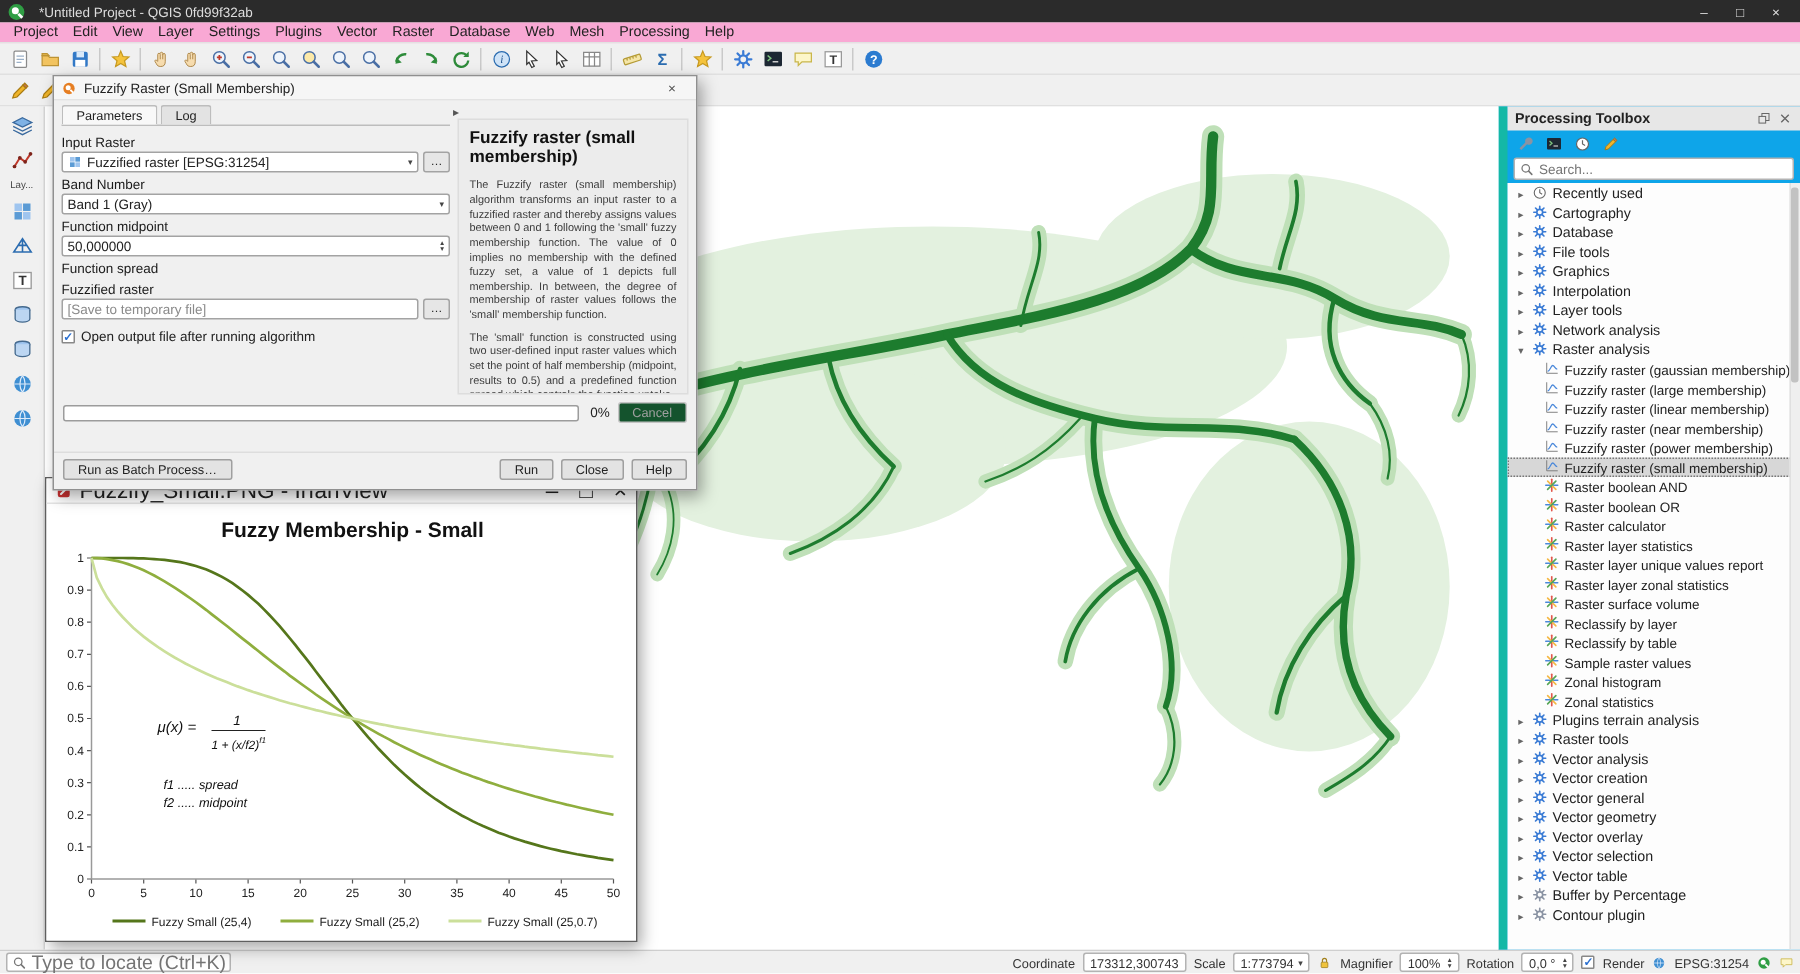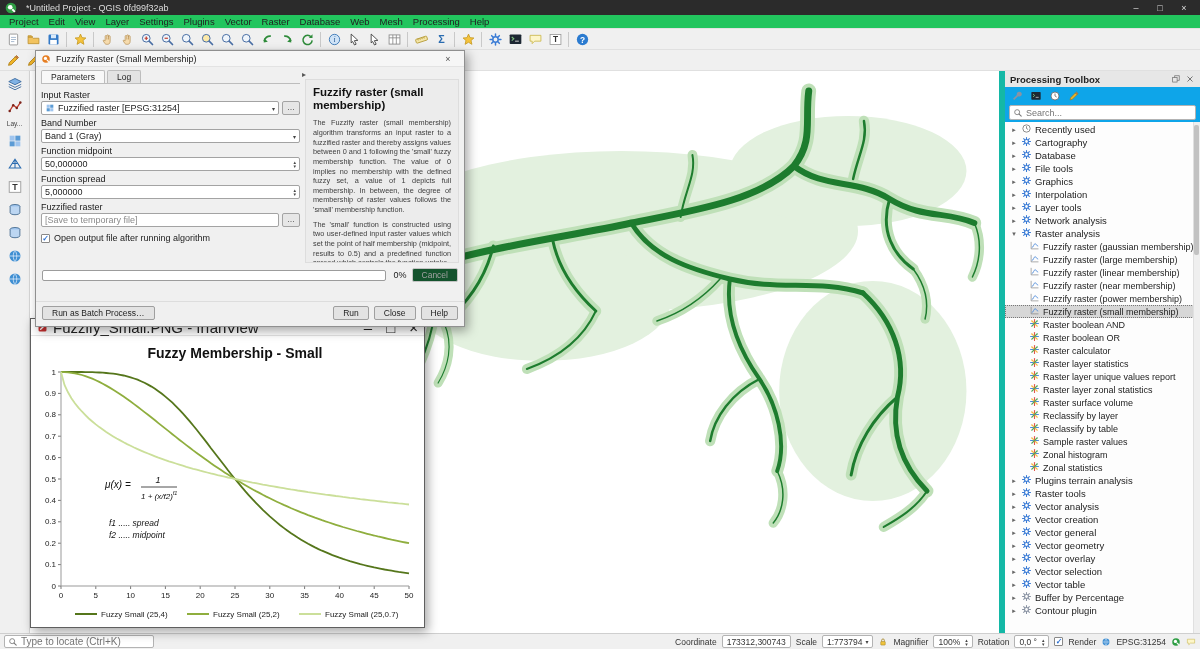--- a/index.html
+++ b/index.html
@@ -3,21 +3,21 @@
 <meta charset="utf-8">
 <style>
   *{box-sizing:border-box;margin:0;padding:0}
   html,body{width:1200px;height:649px;overflow:hidden}
   body{font-family:"Liberation Sans",sans-serif;font-size:11px;background:#fff;position:relative;color:#222}
 
   
   .titlebar{height:15px;background:#2b2b2b;color:#ddd;display:flex;align-items:center;padding:0 4px;font-size:9px;gap:8px}
   .titlebar .win-controls{margin-left:auto;display:flex}
   .titlebar .win-controls span{width:24px;text-align:center;cursor:default;font-size:9px}
-  .menubar{height:14px;background:#22c55e;display:flex;align-items:center;padding:0 4px;font-size:9.5px;border-bottom:1px solid #e2e2e2}
+  .menubar{height:14px;background:#f9a8d4;display:flex;align-items:center;padding:0 4px;font-size:9.5px;border-bottom:1px solid #e2e2e2}
   .menu-item{padding:0 5px;cursor:default}
   .toolbar{height:21px;background:#f0f0f0;display:flex;align-items:center;padding:0 3px;border-bottom:1px solid #e0e0e0;overflow:hidden}
   .tbtn{width:20px;height:19px;display:flex;align-items:center;justify-content:center;border-radius:2px;flex:none}
   .tsep{width:1px;height:15px;background:#c9c9c9;margin:0 3px;flex:none}
   [data-icon] svg, .ticon svg{width:14px;height:14px;display:block}
   .tbtn svg{width:15px;height:15px}
   .tb-combo{height:15px;background:#fff;border:1px solid #a8a8a8;border-radius:2px;display:flex;align-items:center;padding:0 4px;gap:6px;font-size:9px;margin:0 2px}
   .tb-combo .arr{font-size:7px;color:#444}
   .tb-spin{height:15px;background:#fff;border:1px solid #a8a8a8;border-radius:2px;display:flex;align-items:center;padding:0 2px;font-size:8px;margin-left:4px}
   .spin-arrows{display:flex;flex-direction:column;font-size:5px;line-height:4px;color:#444;margin-left:2px}
@@ -47,21 +47,21 @@
   .trow .chev{width:8px;font-size:7px;color:#666;text-align:center;flex:none}
   .trow svg{width:11px;height:11px;flex:none}
   .trow.child{padding-left:24px;font-size:9px}
   .trow.selected{background:#d7d7d7;outline:1px dotted #777;outline-offset:-1px}
   .scroll{position:absolute;right:0;top:0;width:7px;height:100%;background:#efefef;border-left:1px solid #e0e0e0}
   .thumb{position:absolute;right:1px;top:3px;width:5px;height:130px;background:#c2c2c2;border-radius:2px}
 
   
   .statusbar{height:16px;background:#f0f0f0;border-top:1px solid #cfcfcf;display:flex;align-items:center;font-size:8.5px;padding:0 4px;gap:5px;color:#333}
   .locator{display:flex;align-items:center;gap:3px;background:#fff;border:1px solid #b3b3b3;height:13px;width:150px;padding:0 3px;border-radius:2px}
-  .locator input{border:none;outline:none;font-size:10px;width:100%;color:#666;background:transparent}
+  .locator input{border:none;outline:none;font-size:13px;width:100%;color:#666;background:transparent}
   .locator [data-icon] svg,.statusbar [data-icon] svg{width:10px;height:10px}
   .sb-spacer{flex:1}
   .sb-box{background:#fff;border:1px solid #b3b3b3;height:13px;display:flex;align-items:center;padding:0 4px;gap:3px;border-radius:2px}
   .sb-box .arr{font-size:6px;color:#444}
   .chk{width:9px;height:9px;background:#fff;border:1px solid #888;display:inline-flex;align-items:center;justify-content:center;color:#2a6fd0;font-size:8px;font-weight:bold;border-radius:1px}
 
   
   .dialog{position:absolute;left:35px;top:50px;width:430px;background:#f0f0f0;border:1px solid #909090;box-shadow:3px 4px 10px rgba(0,0,0,.35);z-index:60;font-size:9px}
   .dlg-titlebar{height:16px;background:#f6f6f6;display:flex;align-items:center;padding:0 5px;gap:5px;border-bottom:1px solid #e3e3e3}
   .dlg-titlebar [data-icon] svg{width:10px;height:10px}
@@ -1206,29 +1206,20 @@
       <div class="f-row">
         <div class="spin">
           <span>50,000000</span>
           <span class="spin-arrows">
               <span>▴</span>
               <span>▾</span>
             </span>
         </div>
       </div>
       <div class="f-label">Function spread</div>
-      <div class="f-row">
-        <div class="spin">
-          <span>5,000000</span>
-          <span class="spin-arrows">
-              <span>▴</span>
-              <span>▾</span>
-            </span>
-        </div>
-      </div>
       <div class="f-label">Fuzzified raster</div>
       <div class="f-row">
         <div class="txt">
           <span class="ph">[Save to temporary file]</span>
         </div>
         <span class="mini-btn">…</span>
       </div>
       <div class="chk-row">
         <span class="chk">✓</span>
         <span>Open output file after running algorithm</span>

